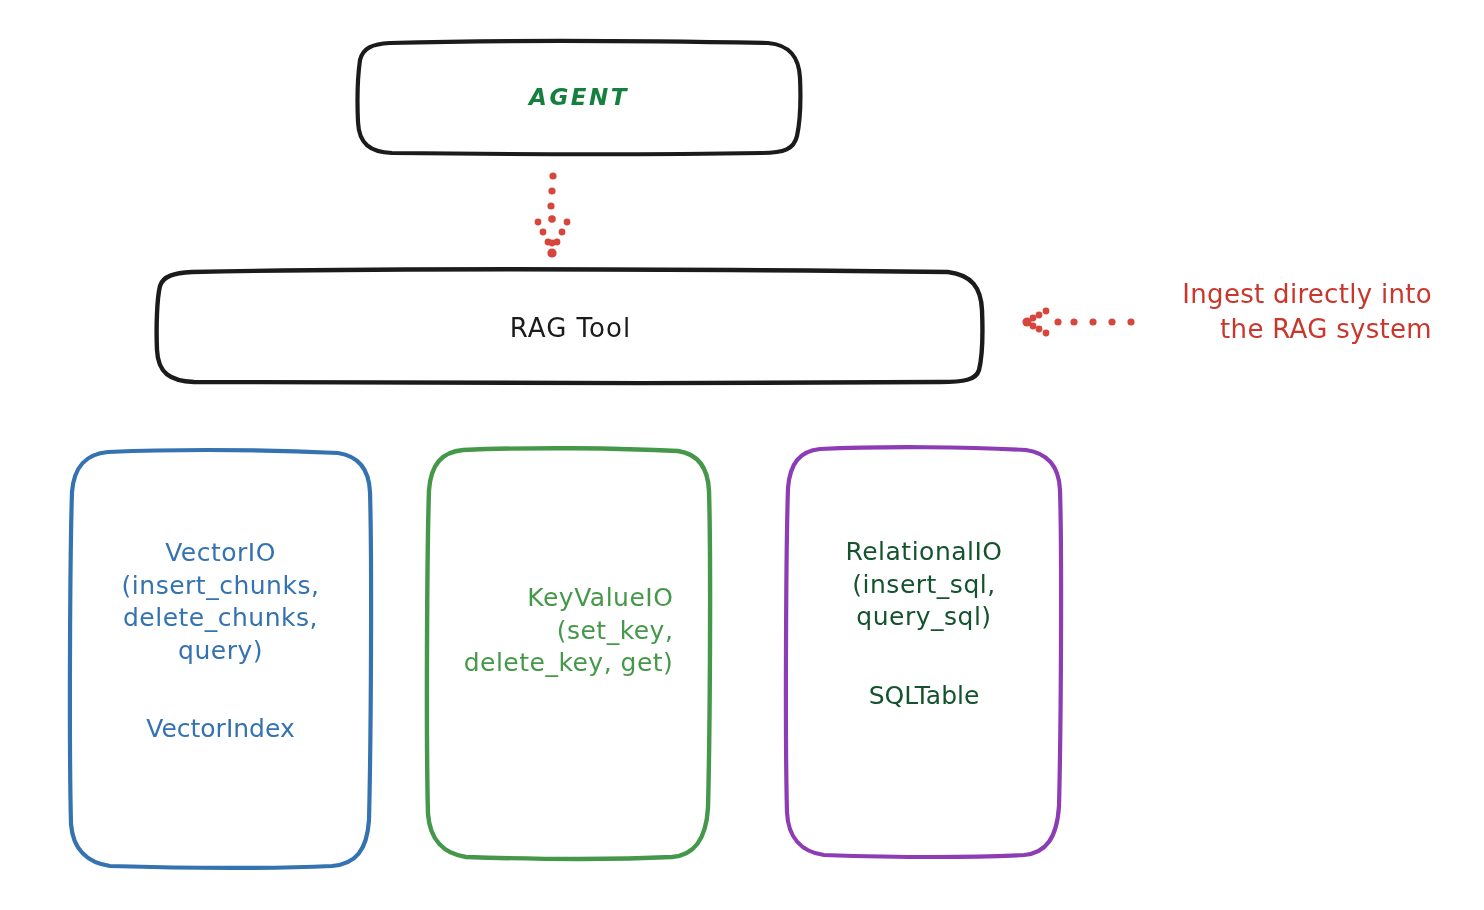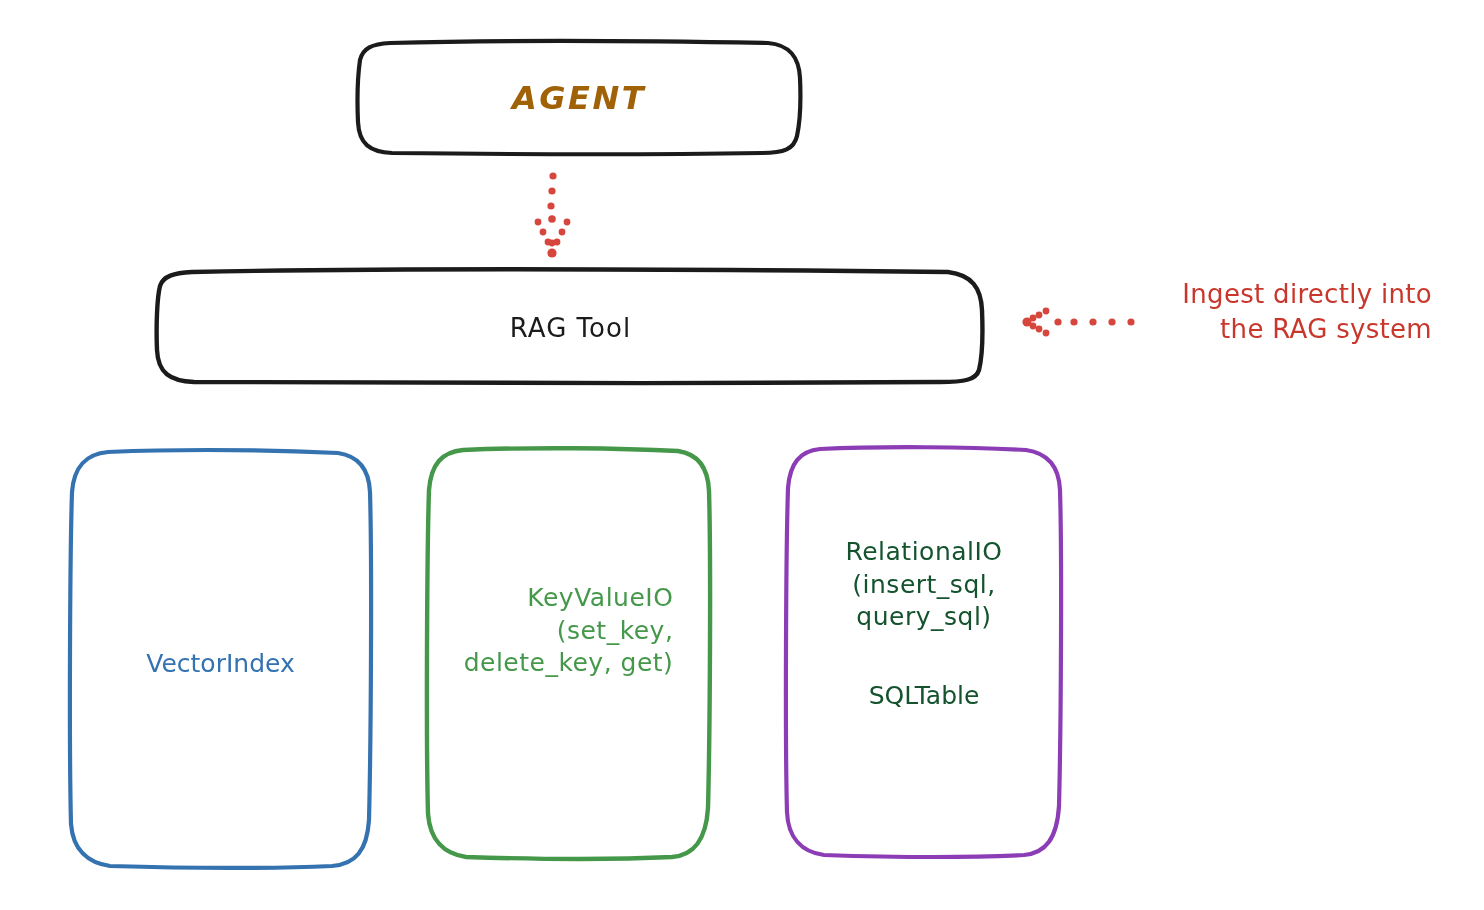--- a/index.html
+++ b/index.html
@@ -40,24 +40,24 @@
 
   
   #agent-node {
     left: 357px;
     top: 42px;
     width: 444px;
     height: 112px;
   }
   #agent-node .node-label {
     font-family: "DejaVu Sans", sans-serif;
-    font-size: 32px;
+    font-size: 23px;
     font-style: italic;
     font-weight: 600;
-    color: #a16207;
+    color: #15803d;
     letter-spacing: 2.5px;
   }
 
   
   #ragtool-node {
     left: 157px;
     top: 272px;
     width: 827px;
     height: 113px;
   }
@@ -215,20 +215,24 @@
 <div class="node" id="agent-node">
   <div class="node-label">AGENT</div>
 </div>
 
 <div class="node" id="ragtool-node">
   <div class="node-label">RAG Tool</div>
 </div>
 
 <div class="node provider" id="vectorio-node">
   <div class="inner">
+    <div class="node-label">VectorIO
+(insert_chunks,
+delete_chunks,
+query)</div>
     <div class="node-sub">VectorIndex</div>
   </div>
 </div>
 
 <div class="node provider" id="keyvalueio-node">
   <div class="inner">
     <div class="node-label">KeyValueIO
 (set_key,
 delete_key, get)</div>
   </div>

